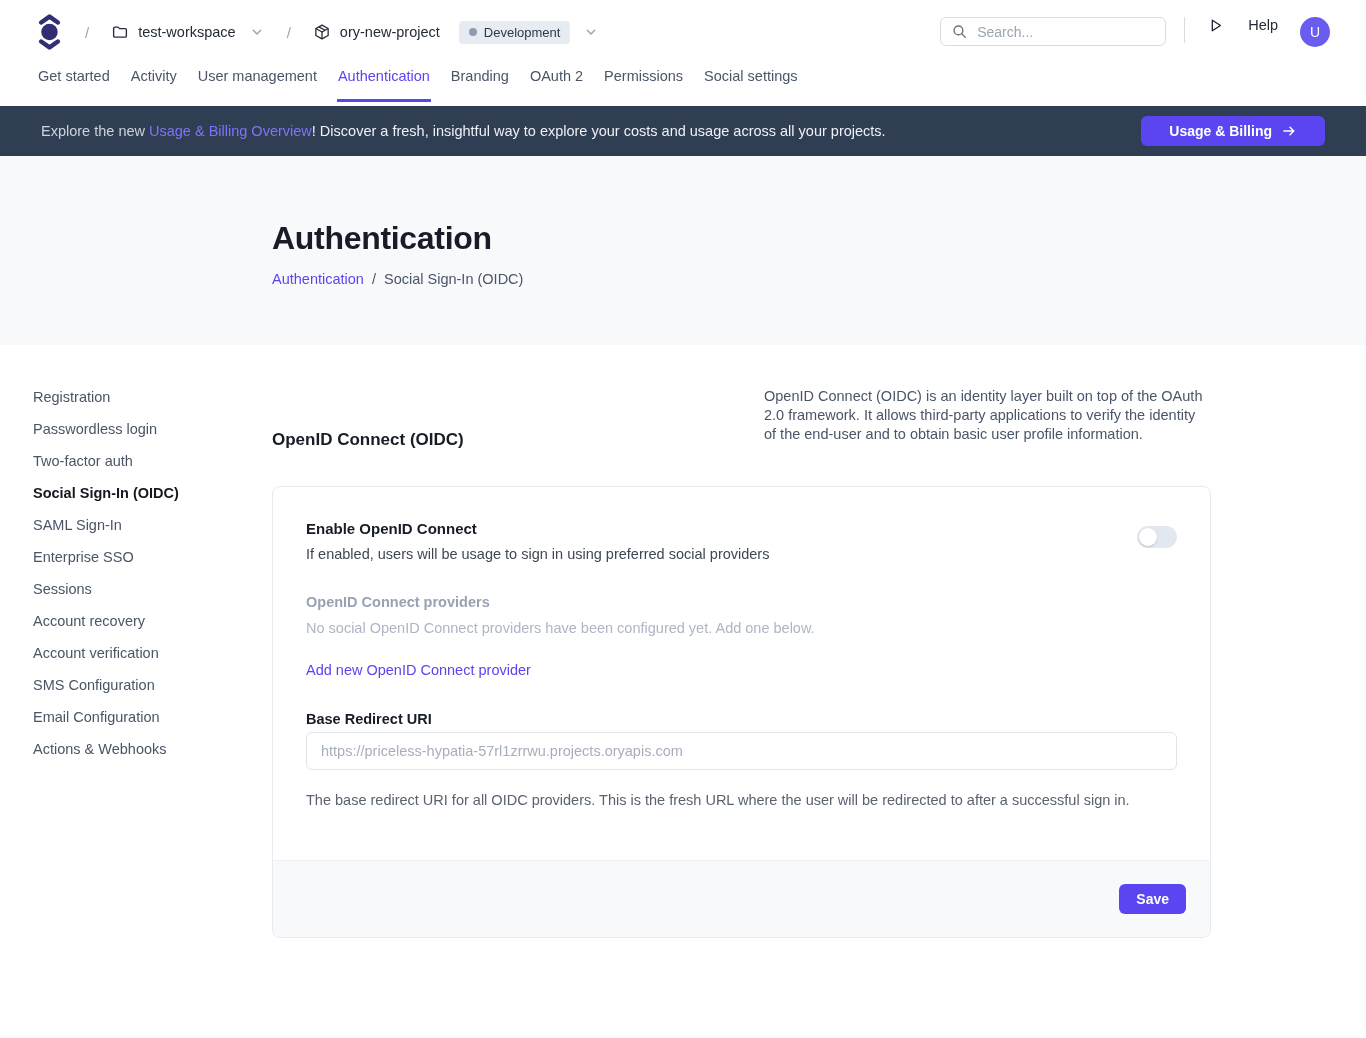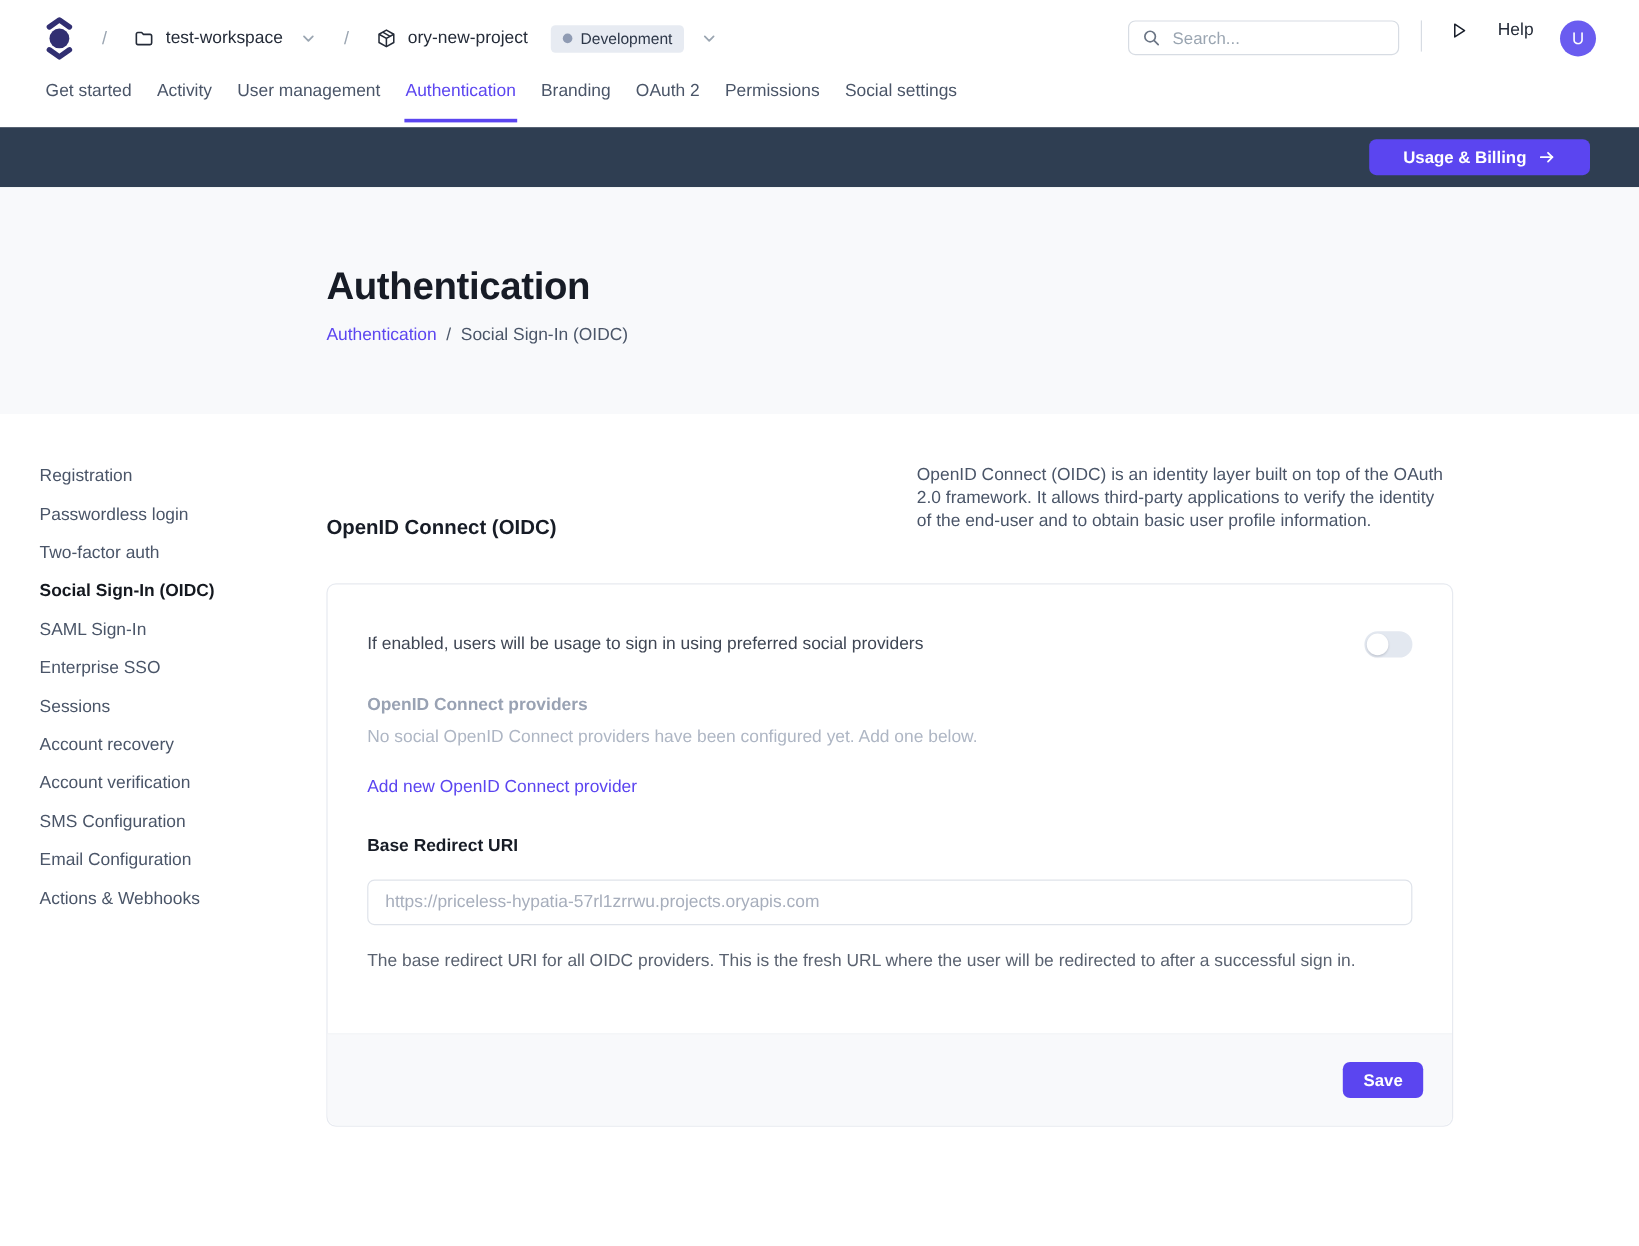--- a/index.html
+++ b/index.html
@@ -55,21 +55,21 @@
   .card-body { padding:33px 33px 52px 33px; }
   .toggle-row { display:flex; align-items:flex-start; }
   .toggle-label { font-size:15px; font-weight:bold; color:#171c26; }
   .toggle-desc { font-size:14.5px; color:#3f4654; margin-top:9px; }
   .switch { margin-left:auto; width:40px; height:22px; border-radius:11px; background:#e3e8f0; position:relative; cursor:pointer; flex:none; margin-top:6px; }
   .switch .knob { position:absolute; top:2px; left:2px; width:18px; height:18px; border-radius:50%; background:#fff; box-shadow:0 1px 2px rgba(20,30,50,.18); }
   .providers-label { margin-top:32px; font-size:14.5px; font-weight:bold; color:#99a2b3; }
   .providers-empty { margin-top:10px; font-size:14.5px; color:#aeb6c4; }
   .add-link { display:inline-block; margin-top:26px; font-size:14.5px; color:#5b45f0; cursor:pointer; }
   .field-label { margin-top:32px; font-size:14.5px; font-weight:bold; color:#171c26; }
-  .field-input { margin-top:20px; width:100%; height:38px; border:1px solid #dfe3ea; border-radius:6px; padding:0 14px; font-size:14.5px; color:#2d3748; font-family:"Liberation Sans",sans-serif; outline:none; background:#fff; }
+  .field-input { margin-top:5px; width:100%; height:38px; border:1px solid #dfe3ea; border-radius:6px; padding:0 14px; font-size:14.5px; color:#2d3748; font-family:"Liberation Sans",sans-serif; outline:none; background:#fff; }
   .field-input::placeholder { color:#a7aebc; }
   .field-help { margin-top:22px; font-size:14.5px; color:#5a6270; }
   .card-footer { background:#f8f9fb; border-top:1px solid #eef0f4; border-radius:0 0 8px 8px; padding:23px 24px; display:flex; justify-content:flex-end; }
   .save-btn { background:#5b45f0; color:#fff; border:none; border-radius:6px; padding:7px 17px; font-size:14px; font-weight:bold; font-family:"Liberation Sans",sans-serif; cursor:pointer; }
 </style>
 </head>
 <body>
 
 <div class="topbar">
   <span style="display:flex;">
@@ -141,20 +141,23 @@
   <span class="tab">Activity</span>
   <span class="tab">User management</span>
   <span class="tab active">Authentication</span>
   <span class="tab">Branding</span>
   <span class="tab">OAuth 2</span>
   <span class="tab">Permissions</span>
   <span class="tab">Social settings</span>
 </div>
 
 <div class="banner">
+  <span class="banner-text">
+    <span class="pre">Explore the new </span><span class="banner-link">Usage &amp; Billing Overview</span><span>! Discover a fresh, insightful way to explore your costs and usage across all your projects.</span>
+  </span>
   <button class="banner-btn">
     <span>Usage &amp; Billing</span>
     <span style="display:flex;">
       <svg width="16" height="16" viewBox="0 0 24 24" fill="none" stroke="#ffffff" stroke-width="2.2" stroke-linecap="round" stroke-linejoin="round">
           <path d="M4.5 12 H19"></path>
           <path d="M13.5 6.5 L19 12 L13.5 17.5"></path>
         </svg>
     </span>
   </button>
 </div>
@@ -189,20 +192,21 @@
     <div class="section-head">
       <h2>OpenID Connect (OIDC)</h2>
       <p class="section-desc">OpenID Connect (OIDC) is an identity layer built on top of the OAuth 2.0 framework. It allows third-party applications to verify the identity of the end-user and to obtain basic user profile information.</p>
     </div>
 
     <div class="card">
       <div class="card-body">
 
         <div class="toggle-row">
           <div>
+            <div class="toggle-label">Enable OpenID Connect</div>
             <div class="toggle-desc">If enabled, users will be usage to sign in using preferred social providers</div>
           </div>
           <div class="switch">
             <div class="knob"></div>
           </div>
         </div>
 
         <div class="providers-label">OpenID Connect providers</div>
         <div class="providers-empty">No social OpenID Connect providers have been configured yet. Add one below.</div>
 

